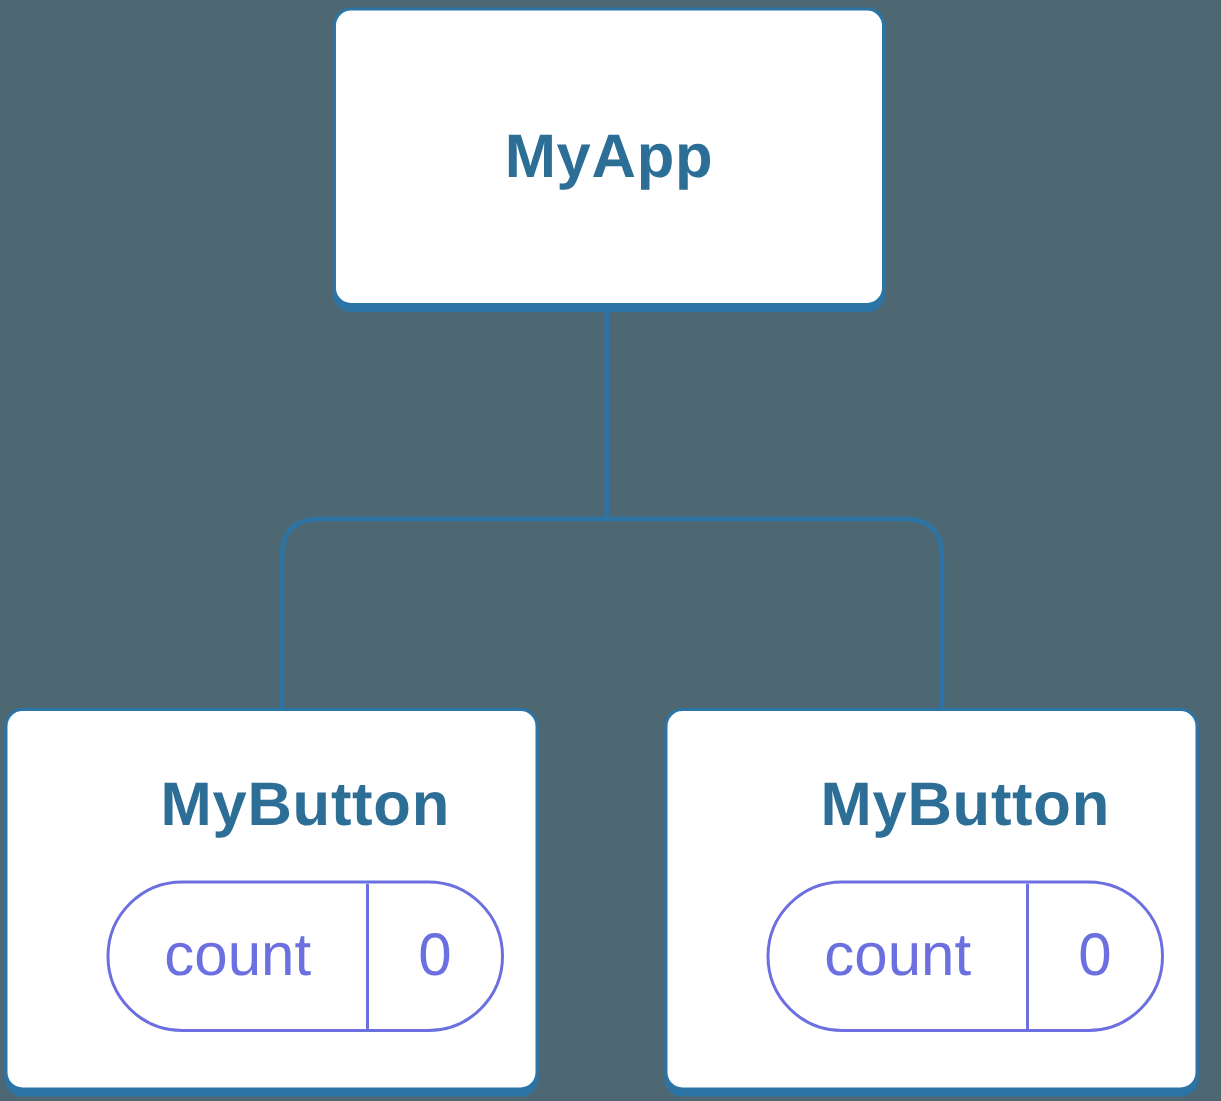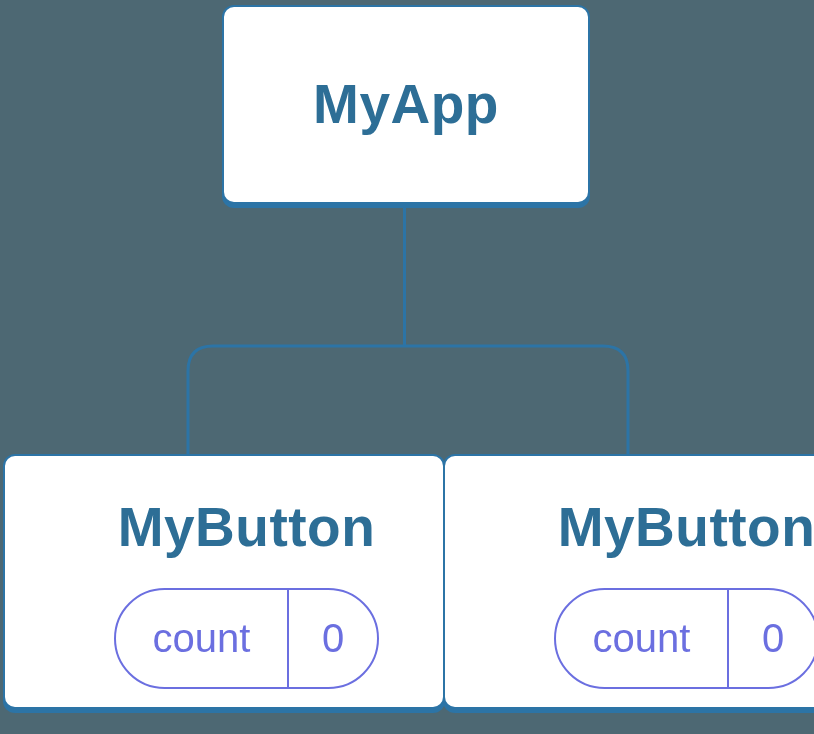--- a/index.html
+++ b/index.html
@@ -44,30 +44,30 @@
     display: flex;
     flex-direction: column;
     align-items: center;
   }
   .node-app {
     left: 222px; top: 5px;
     width: 368px; height: 199px;
     justify-content: center;
   }
   .node-button {
-    top: 454px;
-    width: 442px; height: 255px;
+    top: 472px;
+    width: 356px; height: 255px;
     padding-top: 36px;
     padding-left: 45px;
   }
   .node-button.pos-left  { left: 3px; }
   .node-button.pos-right { left: 443px; }
   .node-title {
     color: var(--node-title);
-    font-size: 55px;
+    font-size: 41px;
     font-weight: 700;
     letter-spacing: 0.5px;
     line-height: 1.3;
   }
   .state-pill {
     margin-top: 24px;
     width: 265px;
     height: 101px;
     border: 2px solid var(--state-accent);
     border-radius: 999px;

